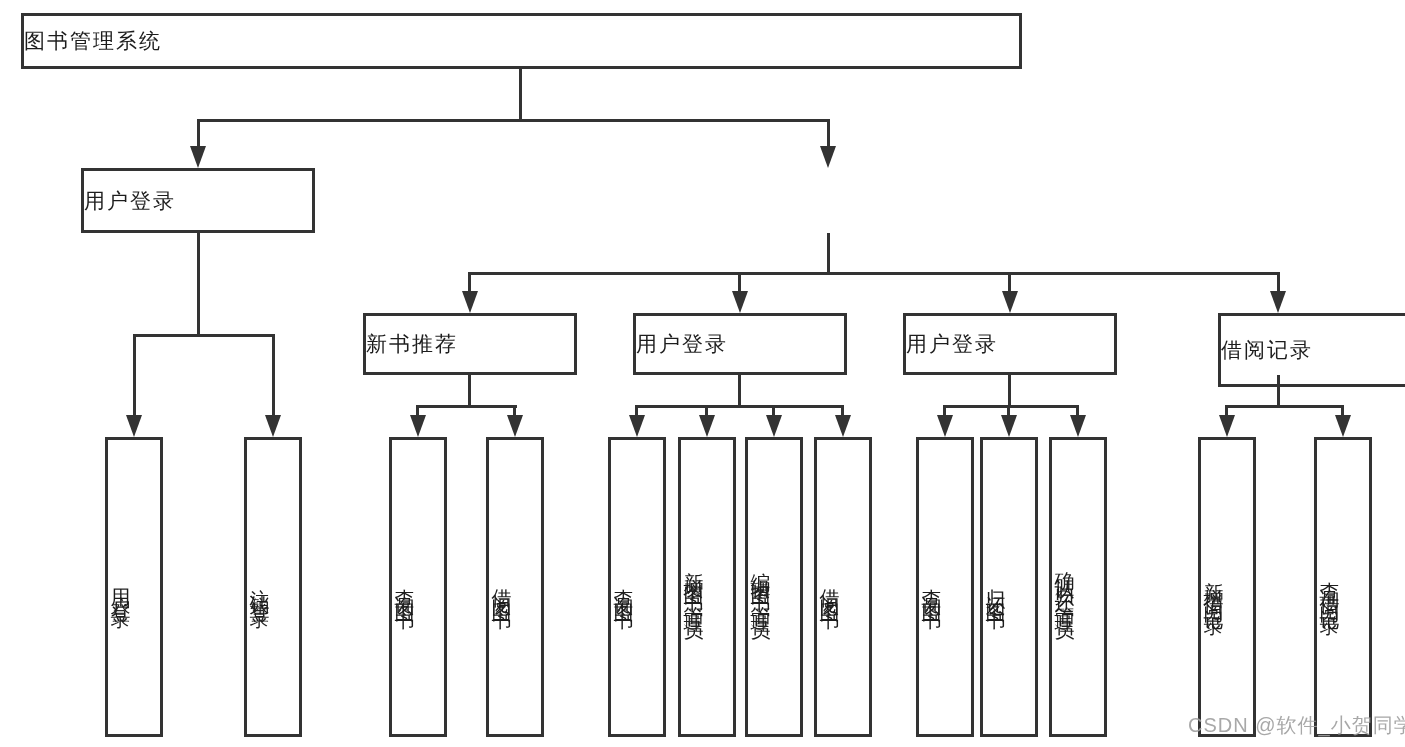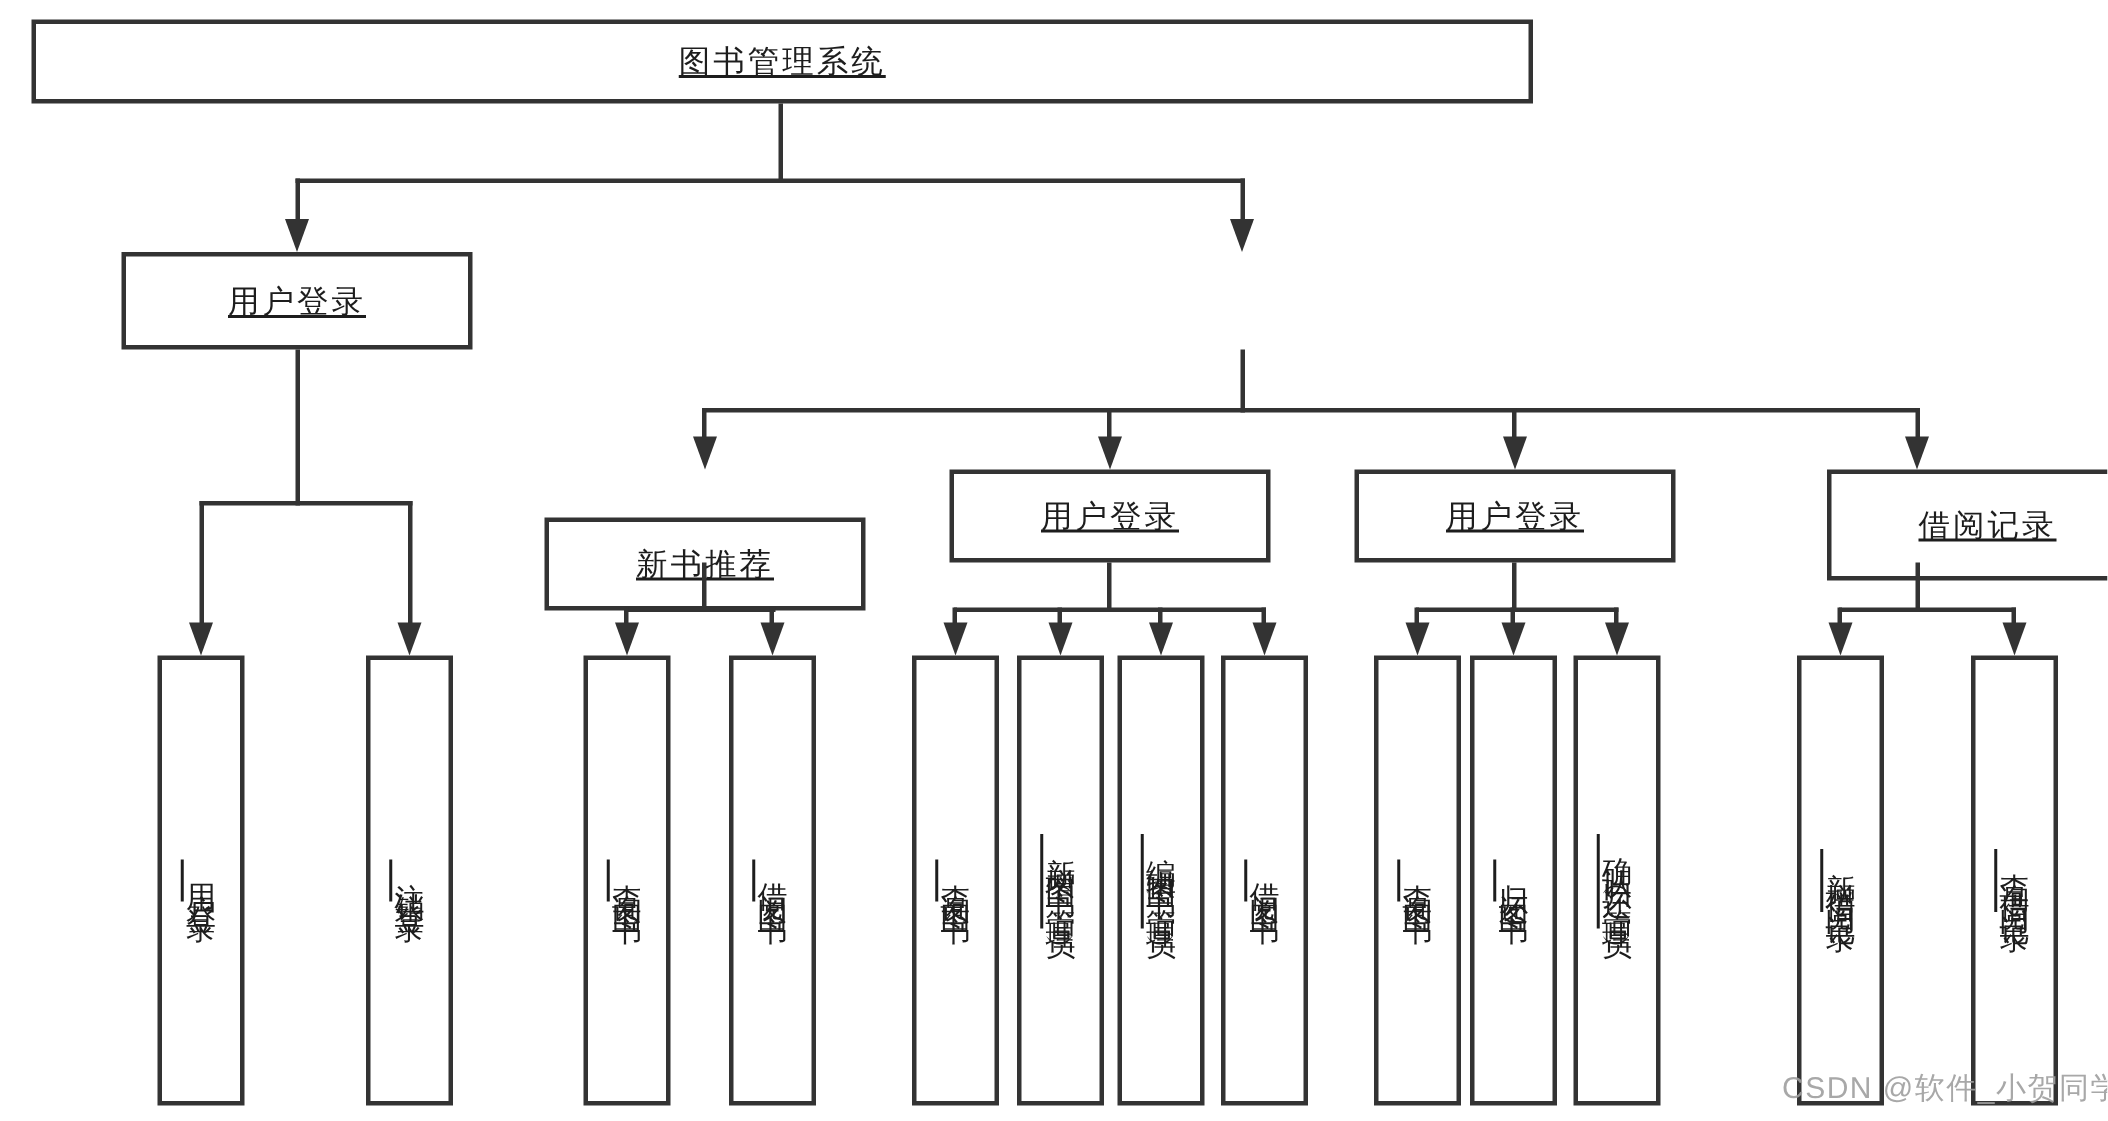--- a/index.html
+++ b/index.html
@@ -2,22 +2,22 @@
 <html><head>
 <meta charset="utf-8">
 <style>
   html,body { margin:0; padding:0; background:#ffffff; }
   #canvas {
     position:relative; width:1405px; height:747px; background:#ffffff;
     font-family:"Liberation Sans","DejaVu Sans",sans-serif; overflow:hidden;
   }
   .node {
     position:absolute; background:#ffffff; border:3px solid #333333;
-    box-sizing:border-box; display:flex; align-items:center; justify-content:center;
-    font-size:21px; color:#1d1d1d; letter-spacing:2px; font-weight:400;text-decoration:underline;
+    box-sizing:border-box; display:flex; align-items:center; justify-content:flex-start;
+    font-size:21px; color:#1d1d1d; letter-spacing:2px; font-weight:400;
   }
   .vnode { letter-spacing:0; }
   .vnode .vtext {
     writing-mode:vertical-lr; text-orientation:mixed;
     font-size:20px; letter-spacing:7px; color:#1d1d1d;
   }
   .ln { position:absolute; background:#333333; }
   .ar {
     position:absolute; width:0; height:0;
     border-left:8px solid transparent; border-right:8px solid transparent;
@@ -35,21 +35,21 @@
 
   <div class="node" style="left:21px; top:13px; width:1001px; height:56px;">
     <span>图书管理系统</span>
   </div>
 
   <div class="node" style="left:81px; top:168px; width:234px; height:65px;">
     <span>用户登录</span>
   </div>
 
 
-  <div class="node" style="left:363px; top:313px; width:214px; height:62px;margin-top:32px;">
+  <div class="node" style="left:363px; top:313px; width:214px; height:62px;">
     <span>新书推荐</span>
   </div>
 
   <div class="node" style="left:633px; top:313px; width:214px; height:62px;">
     <span>用户登录</span>
   </div>
 
   <div class="node" style="left:903px; top:313px; width:214px; height:62px;">
     <span>用户登录</span>
   </div>

